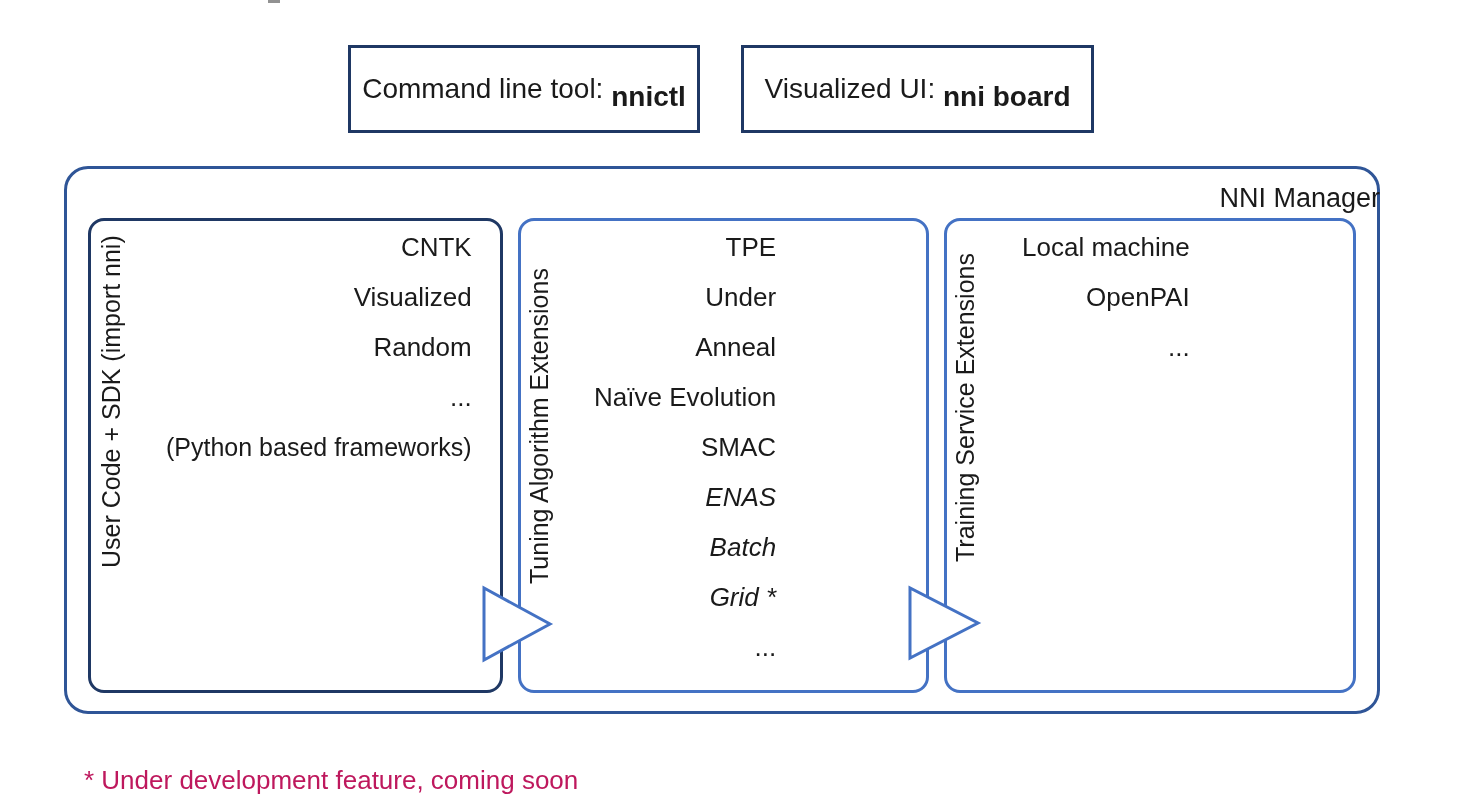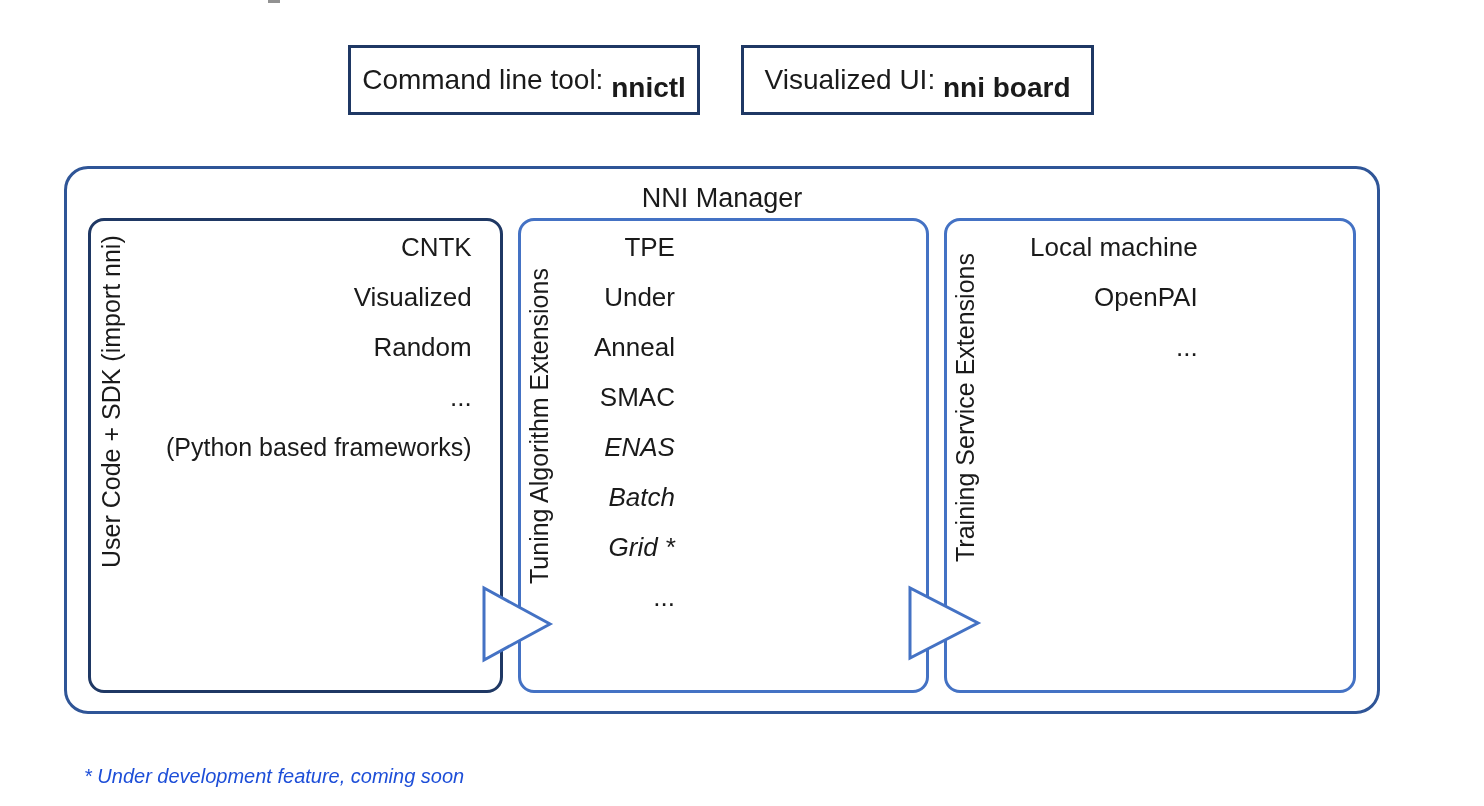--- a/index.html
+++ b/index.html
@@ -10,37 +10,37 @@
     overflow:hidden;
     font-family:"Liberation Sans","DejaVu Sans",sans-serif;
     color:#1a1a1a;
     font-weight:300;
   }
   .artifact{
     position:absolute;left:268px;top:0;width:12px;height:3px;background:#929292;
   }
   
   .topbox{
-    position:absolute;top:45px;height:70px;
+    position:absolute;top:45px;height:88px;
     border:3px solid #1f3864;
     box-sizing:border-box;
     display:flex;align-items:center;justify-content:center;
     font-size:28px;white-space:pre;
   }
   .topbox .bold{font-weight:700;margin-top:16px;}
   #topbox-1{left:348px;width:352px;}
   #topbox-2{left:741px;width:353px;}
   
   .outerbox{
     position:absolute;left:64px;top:166px;width:1316px;height:548px;
     border:3px solid #2f5597;border-radius:24px;box-sizing:border-box;
   }
   .manager-title{
     position:absolute;left:64px;top:183px;width:1316px;
-    text-align:center;font-size:27px;font-weight:400;
+    text-align:right;font-size:27px;font-weight:400;
   }
   
   .panel{
     position:absolute;top:218px;height:475px;
     border-radius:16px;box-sizing:border-box;background:transparent;
   }
   #panel-user{left:88px;width:415px;border:3px solid #1f3864;}
   #panel-tuning{left:518px;width:411px;border:3px solid #4472c4;}
   #panel-training{left:944px;width:412px;border:3px solid #4472c4;}
   
@@ -51,32 +51,32 @@
     white-space:nowrap;
     font-size:25px;line-height:30px;height:30px;
   }
   #vlabel-user{left:96px;top:568px;}
   #vlabel-tuning{left:524px;top:584px;}
   #vlabel-training{left:950px;top:562px;}
   
   .items{position:absolute;top:222px;text-align:right;}
   #items-user{left:166px;}
   #items-tuning{left:594px;}
-  #items-training{left:1022px;margin-left:8px;}
+  #items-training{left:1022px;}
   .row{height:50px;line-height:50px;font-size:26px;white-space:pre;}
   .row.small{font-size:25px;}
   .row.italic{font-style:italic;}
   
   .arrow-svg{position:absolute;}
   #arrow-left{left:476px;top:580px;}
   #arrow-right{left:902px;top:580px;}
   
   .footnote{
     position:absolute;left:84px;top:765px;
-    font-size:20px;font-style:italic;color:#1d4ed8;
+    font-size:26px;color:#be185d;
   }
 </style>
 </head>
 <body>
 
 <div class="canvas">
 
   <div class="artifact"></div>
 
   <div class="topbox" id="topbox-1">
@@ -102,20 +102,21 @@
     <div class="row">Visualized</div>
     <div class="row">Random</div>
     <div class="row">...</div>
     <div class="row small">(Python based frameworks)</div>
   </div>
 
   <div class="items" id="items-tuning">
     <div class="row">TPE</div>
     <div class="row">Under</div>
     <div class="row">Anneal</div>
+    <div class="row">Naïve Evolution</div>
     <div class="row">SMAC</div>
     <div class="row italic">ENAS</div>
     <div class="row italic">Batch</div>
     <div class="row italic">Grid *</div>
     <div class="row">...</div>
   </div>
 
   <div class="items" id="items-training">
     <div class="row">Local machine</div>
     <div class="row">OpenPAI</div>

